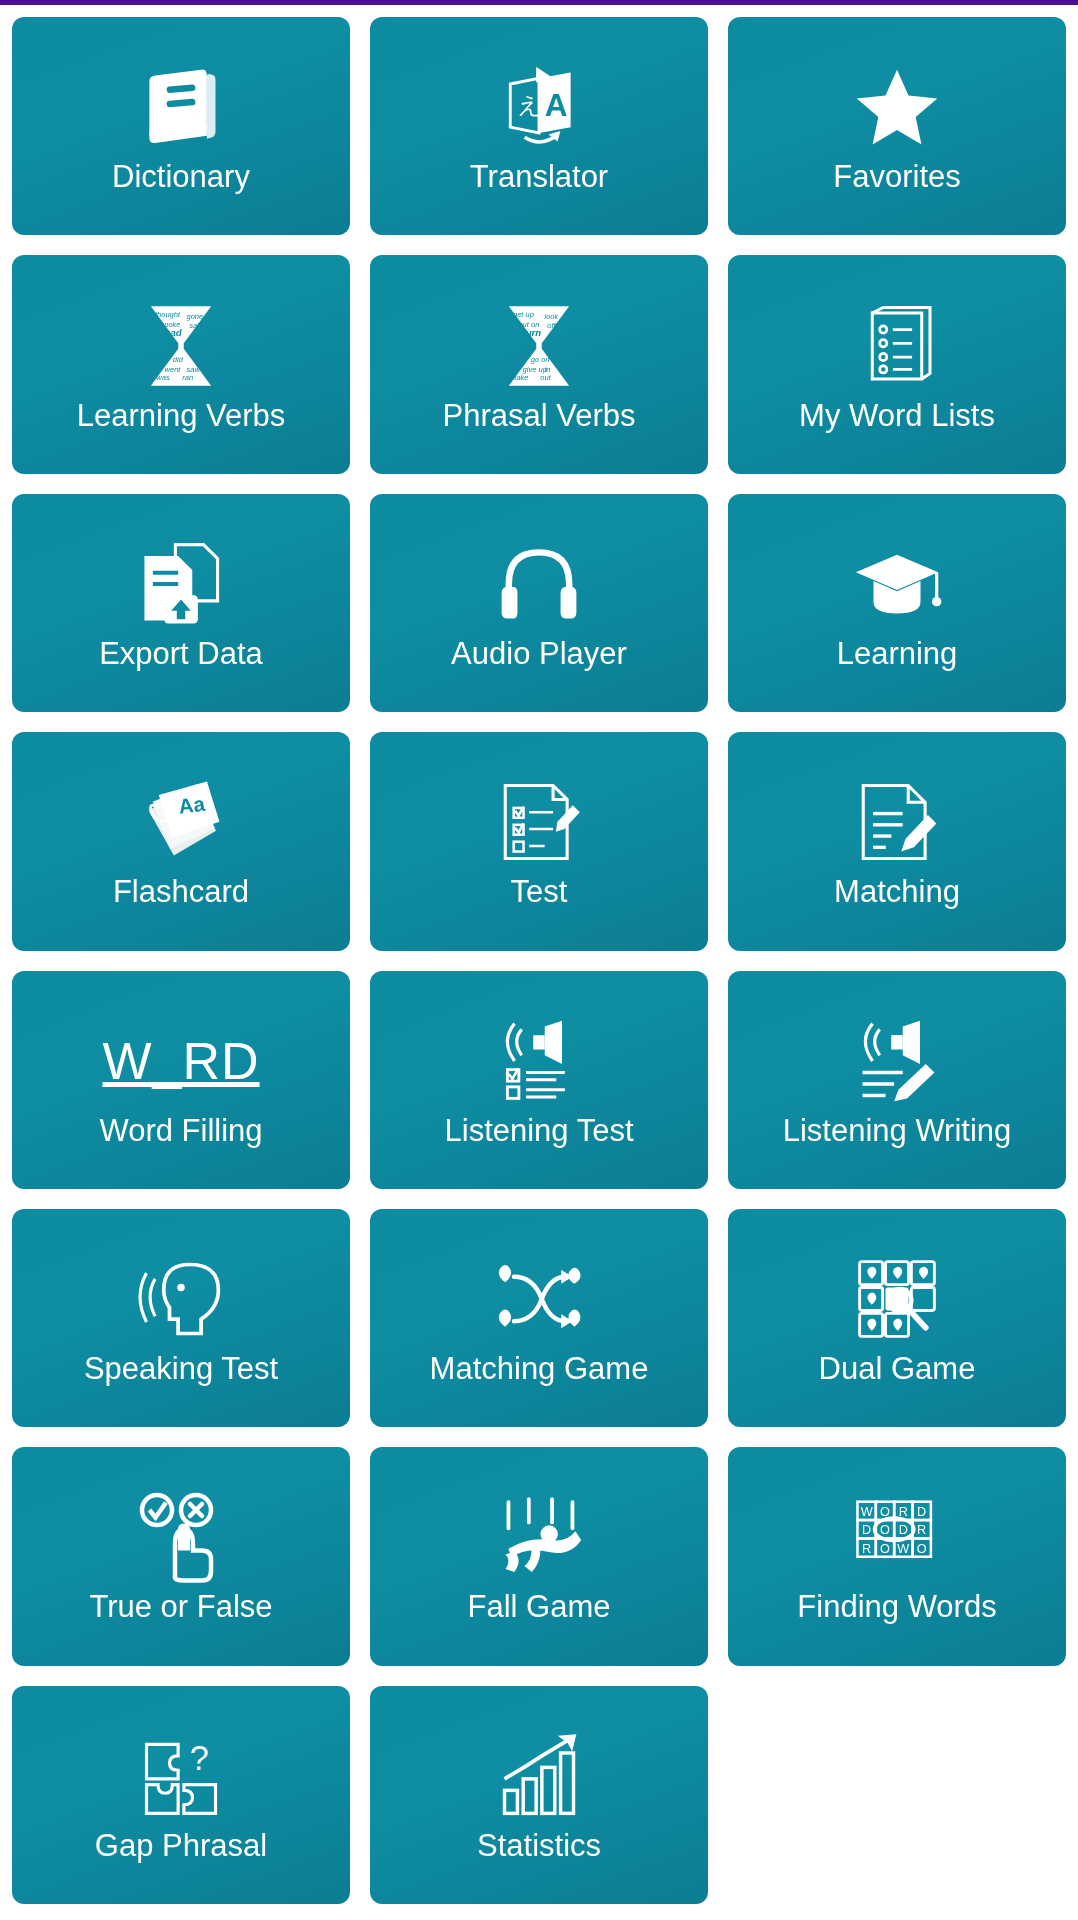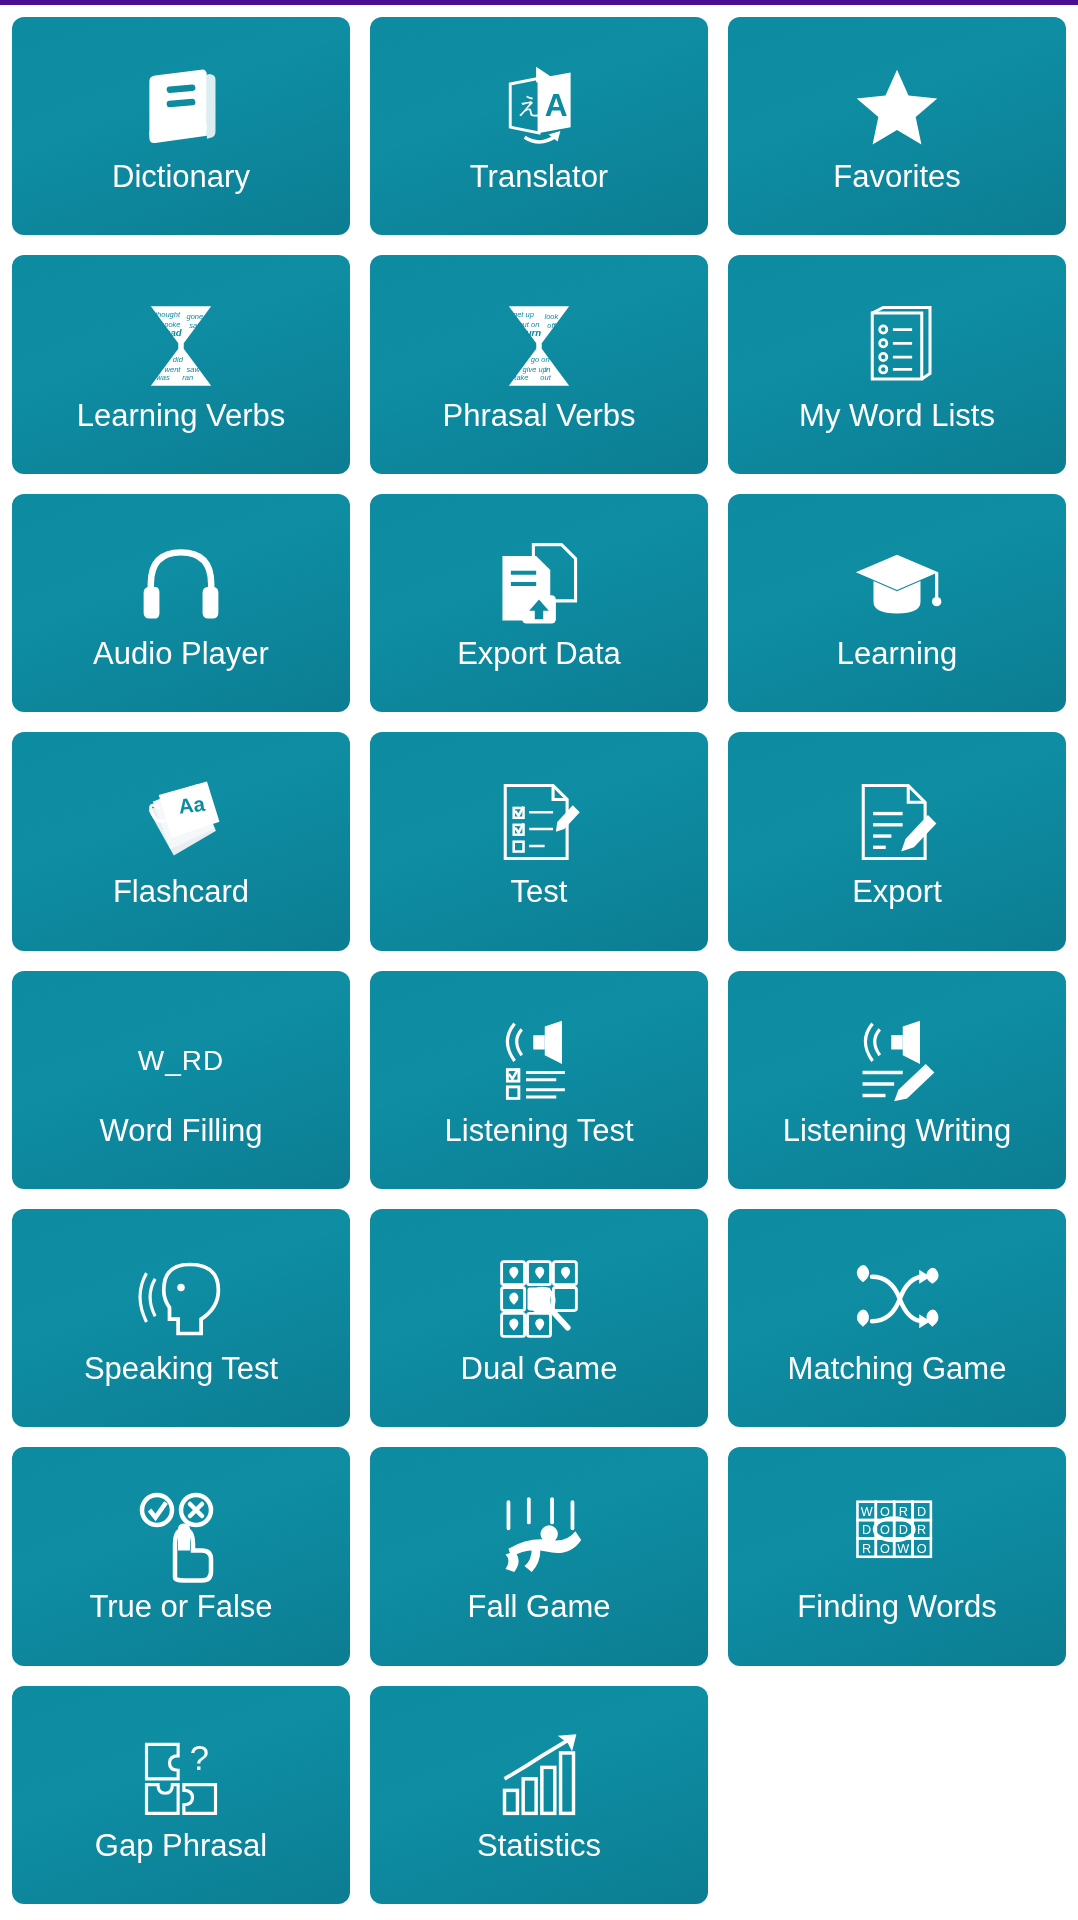--- a/index.html
+++ b/index.html
@@ -39,23 +39,24 @@
   .tile-icon {
     height: 98px;
     display: flex;
     align-items: center;
     justify-content: center;
     margin-bottom: 4px;
   }
   .tile-icon svg { display: block; }
   .tile-icon-text {
     color: #ffffff;
-    font-size: 28px;
+    font-size: 52px;
     letter-spacing: 1px;
     font-weight: 400;
+    text-decoration: underline;
   }
   .tile-label {
     color: #ffffff;
     font-size: 31px;
     font-weight: 400;
     text-align: right;
     line-height: 1.1;
     padding: 0 6px;
     white-space: nowrap;
   }
@@ -162,43 +163,43 @@
           <circle cx="22" cy="49" r="2.6"></circle>
             <line x1="29" y1="49" x2="43" y2="49"></line>
         </g>
       </svg>
     </div>
     <div class="tile-label">My Word Lists</div>
   </div>
 
   <div class="tile">
     <div class="tile-icon">
-      <svg width="92" height="92" viewBox="0 0 64 64">
-        <path fill="none" stroke="#fff" stroke-width="4.5" d="M11 42 L11 32 Q11 10 32 10 Q53 10 53 32 L53 42"></path>
-        <path fill="#fff" d="M6 38 Q6 34 10 34 L14 34 Q17 34 17 38 L17 52 Q17 56 14 56 L10 56 Q6 56 6 52 Z"></path>
-        <path fill="#fff" d="M47 38 Q47 34 51 34 L54 34 Q58 34 58 38 L58 52 Q58 56 54 56 L51 56 Q47 56 47 52 Z"></path>
-      </svg>
-    </div>
-    <div class="tile-label">Audio Player</div>
-  </div>
-
-  <div class="tile">
-    <div class="tile-icon">
       <svg width="90" height="90" viewBox="0 0 64 64">
         <path fill="none" stroke="#fff" stroke-width="2.2" d="M28 4 L48 4 L58 14 L58 44 L28 44 Z"></path>
         <path fill="#fff" d="M6 12 L30 12 L40 22 L40 58 L6 58 Z"></path>
         <g stroke="#0d8ba1" stroke-width="3">
           <line x1="12" y1="24" x2="30" y2="24"></line>
           <line x1="12" y1="32" x2="30" y2="32"></line>
         </g>
         <rect fill="#fff" x="20" y="40" width="24" height="20" rx="3"></rect>
         <path fill="#0d8ba1" d="M32 43 L39 51 L35 51 L35 57 L29 57 L29 51 L25 51 Z"></path>
       </svg>
     </div>
     <div class="tile-label">Export Data</div>
+  </div>
+
+  <div class="tile">
+    <div class="tile-icon">
+      <svg width="92" height="92" viewBox="0 0 64 64">
+        <path fill="none" stroke="#fff" stroke-width="4.5" d="M11 42 L11 32 Q11 10 32 10 Q53 10 53 32 L53 42"></path>
+        <path fill="#fff" d="M6 38 Q6 34 10 34 L14 34 Q17 34 17 38 L17 52 Q17 56 14 56 L10 56 Q6 56 6 52 Z"></path>
+        <path fill="#fff" d="M47 38 Q47 34 51 34 L54 34 Q58 34 58 38 L58 52 Q58 56 54 56 L51 56 Q47 56 47 52 Z"></path>
+      </svg>
+    </div>
+    <div class="tile-label">Audio Player</div>
   </div>
 
   <div class="tile">
     <div class="tile-icon">
       <svg width="94" height="94" viewBox="0 0 64 64">
         <path fill="#fff" d="M32 12 L60 24 L32 36 L4 24 Z"></path>
         <path fill="#fff" d="M16 30 L16 44 Q16 52 32 52 Q48 52 48 44 L48 30 L32 37 Z"></path>
         <line x1="59" y1="24" x2="59" y2="42" stroke="#fff" stroke-width="2.2"></line>
         <circle cx="59" cy="44" r="3.2" fill="#fff"></circle>
       </svg>
@@ -247,21 +248,21 @@
         <path fill="none" stroke="#fff" stroke-width="2.2" d="M40 6 L40 18 L52 18"></path>
         <g stroke="#fff" stroke-width="2.4">
           <line x1="15" y1="26" x2="36" y2="26"></line>
           <line x1="15" y1="34" x2="36" y2="34"></line>
           <line x1="15" y1="42" x2="28" y2="42"></line>
           <line x1="15" y1="50" x2="24" y2="50"></line>
         </g>
         <path fill="#fff" d="M38 44 L54 27 L60 33 L44 50 L35 53 Z"></path>
       </svg>
     </div>
-    <div class="tile-label">Export</div>
+    <div class="tile-label">Matching</div>
   </div>
 
   <div class="tile">
     <div class="tile-icon">
       <span class="tile-icon-text">W_RD</span>
     </div>
     <div class="tile-label">Word Filling</div>
   </div>
 
   <div class="tile">
@@ -312,20 +313,38 @@
       <svg width="92" height="92" viewBox="0 0 64 64">
         <path fill="none" stroke="#fff" stroke-width="2.6" d="M46 56 L46 46 Q58 38 58 26 Q58 8 38 8 Q20 8 20 26 Q20 32 24 38 L24 46 L30 46 L30 56 Z"></path>
         <circle cx="32" cy="24" r="2.6" fill="#fff"></circle>
         <g fill="none" stroke="#fff" stroke-width="2.2">
           <path d="M14 18 Q7 30 14 44"></path>
           <path d="M8 14 Q-1 30 8 48"></path>
         </g>
       </svg>
     </div>
     <div class="tile-label">Speaking Test</div>
+  </div>
+
+  <div class="tile">
+    <div class="tile-icon">
+      <svg width="100" height="76" viewBox="0 0 72 52">
+        <path fill="#fff" d="M8 4 q4-5 7 0 q3 5 -3.5 10 q-6.5-5 -3.5-10z"></path>
+        <path fill="#fff" d="M8 36 q4-5 7 0 q3 5 -3.5 10 q-6.5-5 -3.5-10z"></path>
+        <path fill="#fff" d="M58 6 q4-5 7 0 q3 5 -3.5 9 q-6.5-4 -3.5-9z"></path>
+        <path fill="#fff" d="M58 36 q4-5 7 0 q3 5 -3.5 10 q-6.5-5 -3.5-10z"></path>
+        <g fill="none" stroke="#fff" stroke-width="3.2" stroke-linecap="round">
+          <path d="M18 10 Q32 10 38 26 Q44 42 55 42"></path>
+          <path d="M18 42 Q32 42 38 26 Q44 10 55 10"></path>
+        </g>
+        <path fill="#fff" d="M52 5 L60 10 L52 15 Z"></path>
+        <path fill="#fff" d="M52 37 L60 42 L52 47 Z"></path>
+      </svg>
+    </div>
+    <div class="tile-label">Matching Game</div>
   </div>
 
   <div class="tile">
     <div class="tile-icon">
       <svg width="92" height="92" viewBox="0 0 64 64">
         <g fill="none" stroke="#fff" stroke-width="2">
           <rect x="6" y="6" width="16" height="16" rx="1.5"></rect>
           <rect x="24" y="6" width="16" height="16" rx="1.5"></rect>
           <rect x="42" y="6" width="16" height="16" rx="1.5"></rect>
           <rect x="6" y="24" width="16" height="16" rx="1.5"></rect>
@@ -340,38 +359,20 @@
           <path d="M12 29 q3-3 5 0 q2 3 -2.5 7 q-4.5-4 -2.5-7z"></path>
           <path d="M12 47 q3-3 5 0 q2 3 -2.5 7 q-4.5-4 -2.5-7z"></path>
           <path d="M30 47 q3-3 5 0 q2 3 -2.5 7 q-4.5-4 -2.5-7z"></path>
         </g>
         <rect fill="#fff" x="24" y="24" width="16" height="16" rx="1.5"></rect>
         <circle cx="34" cy="33" r="8" fill="none" stroke="#fff" stroke-width="3"></circle>
         <line x1="40" y1="39" x2="52" y2="52" stroke="#fff" stroke-width="4" stroke-linecap="round"></line>
       </svg>
     </div>
     <div class="tile-label">Dual Game</div>
-  </div>
-
-  <div class="tile">
-    <div class="tile-icon">
-      <svg width="100" height="76" viewBox="0 0 72 52">
-        <path fill="#fff" d="M8 4 q4-5 7 0 q3 5 -3.5 10 q-6.5-5 -3.5-10z"></path>
-        <path fill="#fff" d="M8 36 q4-5 7 0 q3 5 -3.5 10 q-6.5-5 -3.5-10z"></path>
-        <path fill="#fff" d="M58 6 q4-5 7 0 q3 5 -3.5 9 q-6.5-4 -3.5-9z"></path>
-        <path fill="#fff" d="M58 36 q4-5 7 0 q3 5 -3.5 10 q-6.5-5 -3.5-10z"></path>
-        <g fill="none" stroke="#fff" stroke-width="3.2" stroke-linecap="round">
-          <path d="M18 10 Q32 10 38 26 Q44 42 55 42"></path>
-          <path d="M18 42 Q32 42 38 26 Q44 10 55 10"></path>
-        </g>
-        <path fill="#fff" d="M52 5 L60 10 L52 15 Z"></path>
-        <path fill="#fff" d="M52 37 L60 42 L52 47 Z"></path>
-      </svg>
-    </div>
-    <div class="tile-label">Matching Game</div>
   </div>
 
   <div class="tile">
     <div class="tile-icon">
       <svg width="96" height="94" viewBox="0 0 64 62">
         <circle cx="16" cy="13" r="10" fill="none" stroke="#fff" stroke-width="3"></circle>
         <path fill="none" stroke="#fff" stroke-width="3" d="M11 13 L15 18 L22 8"></path>
         <circle cx="42" cy="13" r="10" fill="none" stroke="#fff" stroke-width="3"></circle>
         <g stroke="#fff" stroke-width="3" stroke-linecap="round">
           <line x1="38" y1="9" x2="46" y2="17"></line>

